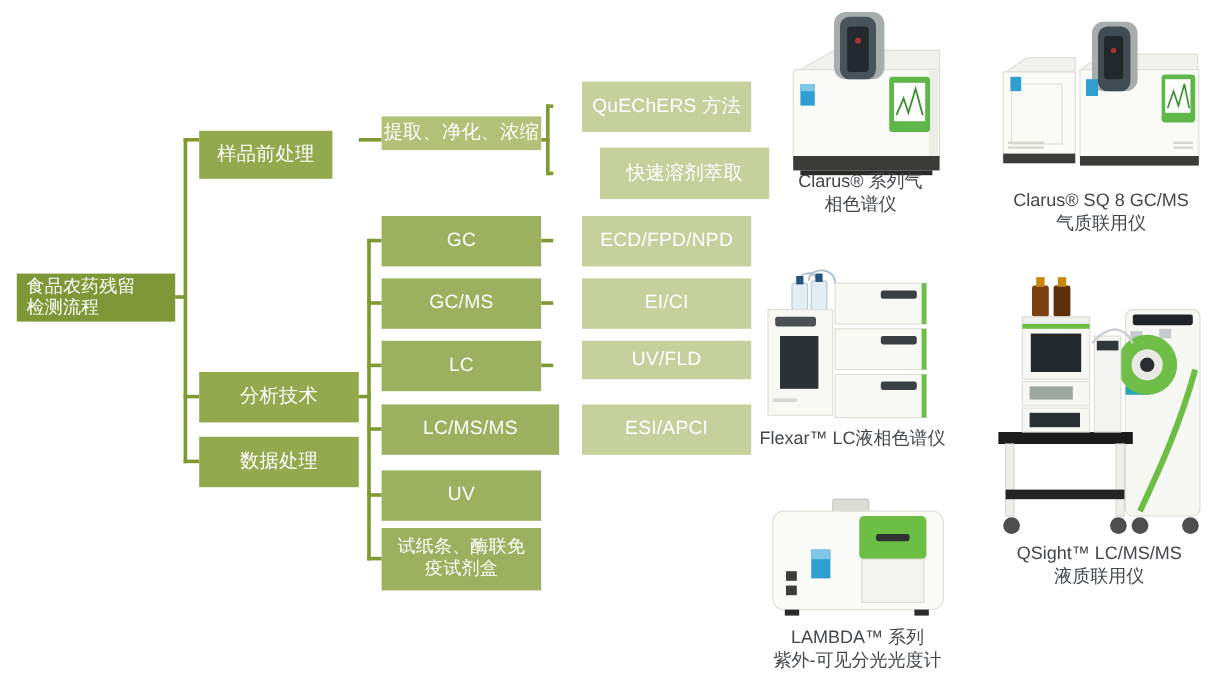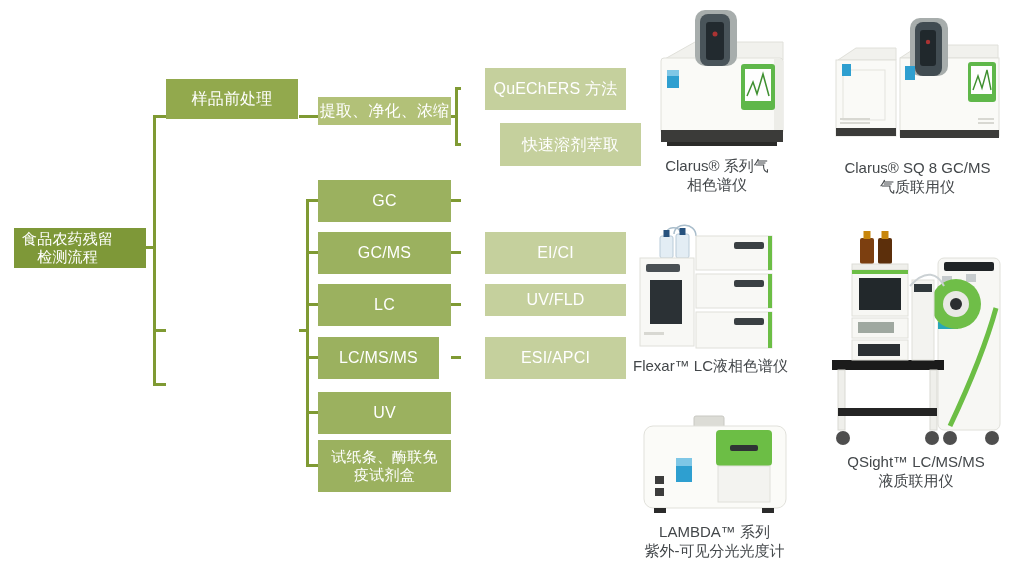--- a/index.html
+++ b/index.html
@@ -5,26 +5,26 @@
   * { margin:0; padding:0; box-sizing:border-box; }
   html,body { background:#ffffff; }
   body { font-family:"Liberation Sans","DejaVu Sans",sans-serif; }
   .canvas { position:relative; width:1010px; height:575px; background:#ffffff; overflow:hidden; }
 
   .node {
     position:absolute; display:flex; align-items:center; justify-content:center;
     text-align:center; color:var(--node-text,#fff); white-space:pre-line;
     line-height:1.22; letter-spacing:0.2px;
   }
-  .lv1  { background:var(--level1-fill,#7E9838); font-size:15px; text-align:center; justify-content:flex-start; padding-left:8px; }
+  .lv1  { background:var(--level1-fill,#7E9838); font-size:15px; text-align:left; justify-content:flex-start; padding-left:8px; }
   .lv2  { background:var(--level2-fill,#92A94D); font-size:16px; }
   .tech { background:var(--tech-fill,#9BB15F);  font-size:16px; }
   .proc { background:var(--process-fill,#B2C178); font-size:16px; }
   .leaf { background:var(--leaf-fill,#C5D09D);  font-size:16px;margin-left:24px; }
-  .small{ font-size:15px; }
+  .small{ font-size:15px;font-family:Liberation Mono, monospace; }
 
   .conn { position:absolute; background:var(--connector,#7F9A33); }
 
   .figure { position:absolute; }
   .figure svg { display:block; width:100%; height:100%; }
   .caption {
     position:absolute; text-align:center; color:var(--caption-text,#43474A);
     font-size:15px; line-height:1.27; white-space:pre-line;
   }
 </style>
@@ -55,34 +55,37 @@
   <div class="conn" style="left:306px;top:464px;width:12px;height:3px"></div>
 
   <div class="conn" style="left:451px;top:199px;width:10px;height:3px"></div>
   <div class="conn" style="left:451px;top:251px;width:10px;height:3px"></div>
   <div class="conn" style="left:451px;top:303px;width:10px;height:3px"></div>
   <div class="conn" style="left:451px;top:356px;width:10px;height:3px"></div>
 
   <div class="node lv1" style="left:14px;top:228px;width:132px;height:40px">食品农药残留
 检测流程</div>
 
-  <div class="node lv2" style="left:166px;top:79px;width:132px;height:40px">样品前处理</div>
+  <div class="node lv2" style="left:166px;top:109px;width:111px;height:40px">样品前处理</div>
   <div class="node proc" style="left:318px;top:97px;width:133px;height:28px">提取、净化、浓缩</div>
   <div class="node leaf" style="left:461px;top:68px;width:141px;height:42px">QuEChERS 方法</div>
   <div class="node leaf" style="left:476px;top:123px;width:141px;height:43px">快速溶剂萃取</div>
 
+  <div class="node lv2" style="left:166px;top:310px;width:133px;height:42px">分析技术</div>
+  <div class="node lv2" style="left:166px;top:364px;width:133px;height:42px">数据处理</div>
 
   <div class="node tech" style="left:318px;top:180px;width:133px;height:42px">GC</div>
   <div class="node tech" style="left:318px;top:232px;width:133px;height:42px">GC/MS</div>
   <div class="node tech" style="left:318px;top:284px;width:133px;height:42px">LC</div>
-  <div class="node tech" style="left:318px;top:337px;width:121px;height:42px">LC/MS/MS</div>
+  <div class="node tech" style="left:318px;top:337px;width:148px;height:42px">LC/MS/MS</div>
   <div class="node tech" style="left:318px;top:392px;width:133px;height:42px">UV</div>
   <div class="node tech small" style="left:318px;top:440px;width:133px;height:52px">试纸条、酶联免
 疫试剂盒</div>
 
+  <div class="node leaf" style="left:461px;top:180px;width:141px;height:42px">ECD/FPD/NPD</div>
   <div class="node leaf" style="left:461px;top:232px;width:141px;height:42px">EI/CI</div>
   <div class="node leaf" style="left:461px;top:284px;width:141px;height:32px">UV/FLD</div>
   <div class="node leaf" style="left:461px;top:337px;width:141px;height:42px">ESI/APCI</div>
 
   <div>
 
     <div class="figure" style="left:643px;top:4px;width:148px;height:152px">
       <svg viewBox="0 0 148 152">
         <polygon points="20,56 52,38 140,38 140,56" fill="#F1F1ED" stroke="#E0E0DA"></polygon>
         <rect x="18" y="54" width="122" height="76" rx="3" fill="#FAFAF7" stroke="#E0E0DA"></rect>
@@ -93,21 +96,21 @@
         <rect x="57" y="10" width="30" height="52" rx="8" fill="#49545A"></rect>
         <rect x="63" y="18" width="18" height="38" rx="3" fill="#222A2F"></rect>
         <circle cx="72" cy="30" r="2.5" fill="#AA3333"></circle>
         <rect x="98" y="60" width="34" height="46" rx="3" fill="#5FB74A"></rect>
         <rect x="102" y="65" width="26" height="32" fill="#FEFEFE"></rect>
         <polyline points="104,92 110,78 114,90 120,70 126,92" fill="none" stroke="#3E8F2F" stroke-width="1.5"></polyline>
         <rect x="24" y="66" width="12" height="18" fill="#2E9FD0"></rect>
         <rect x="24" y="66" width="12" height="6" fill="#7FC7E6"></rect>
       </svg>
     </div>
-    <div class="caption" style="left:643px;top:156px;width:148px">Clarus® 系列气
+    <div class="caption" style="left:643px;top:142px;width:148px">Clarus® 系列气
 相色谱仪</div>
 
     <div class="figure" style="left:830px;top:18px;width:175px;height:138px">
       <svg viewBox="0 0 175 138">
         <polygon points="8,42 26,30 66,30 66,42" fill="#F1F1ED" stroke="#E0E0DA"></polygon>
         <rect x="6" y="42" width="60" height="76" fill="#FAFAF7" stroke="#E0E0DA"></rect>
         <rect x="13" y="52" width="42" height="50" fill="none" stroke="#E3E3DE"></rect>
         <rect x="6" y="110" width="60" height="8" fill="#3B3B39"></rect>
         <polygon points="70,40 90,27 168,27 168,40" fill="#F1F1ED" stroke="#E0E0DA"></polygon>
         <rect x="70" y="40" width="99" height="78" fill="#FAFAF7" stroke="#E0E0DA"></rect>

